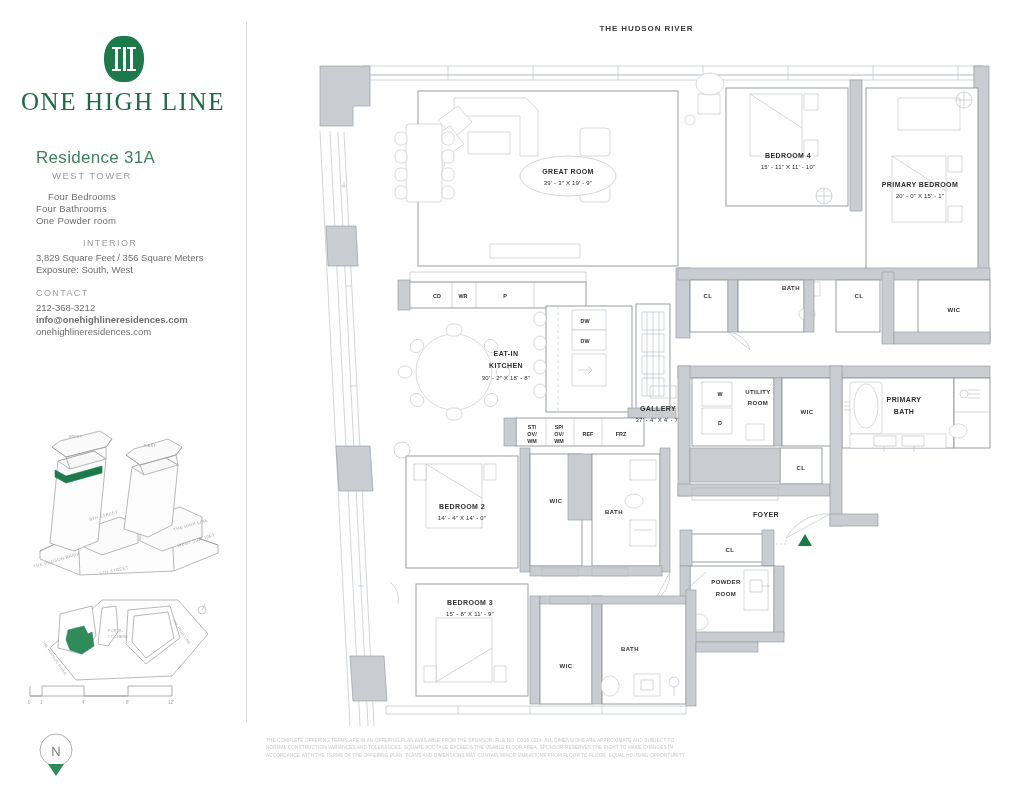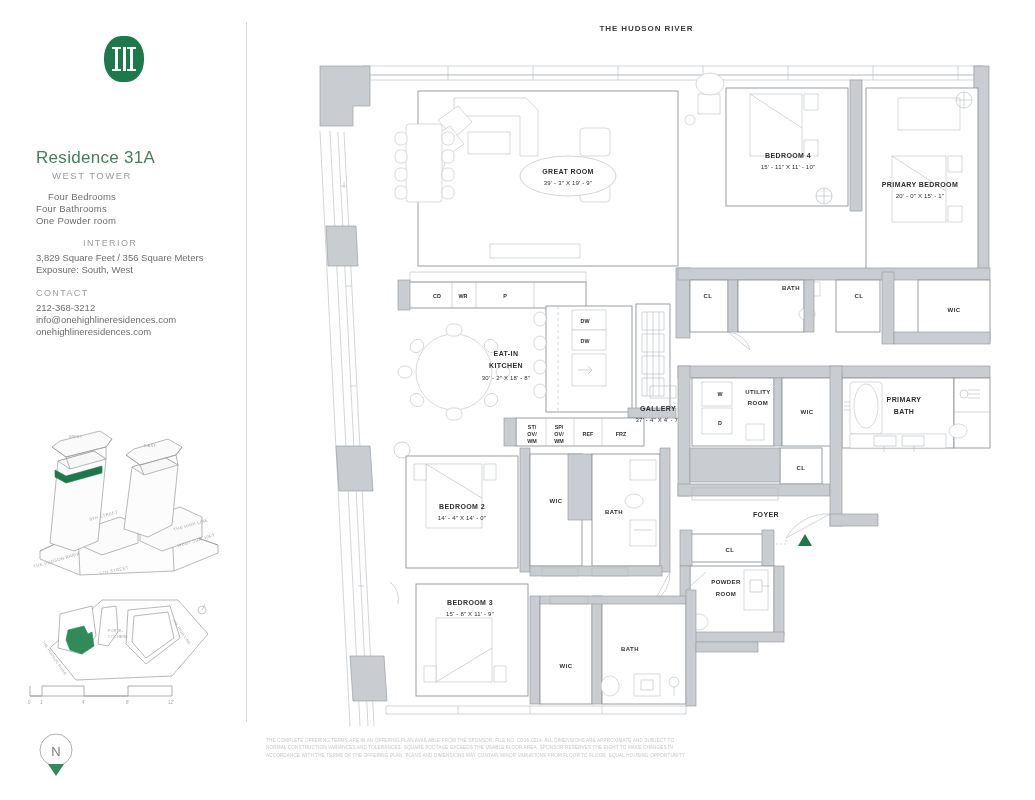--- a/index.html
+++ b/index.html
@@ -44,21 +44,21 @@
   }
   .spec-line{position:absolute;left:36px;font-size:9.5px;color:#6d6d6d;letter-spacing:.2px;}
   #spec-0{top:191px;padding-left:12px;} #spec-1{top:203px;} #spec-2{top:215px;}
 
   #interior-head{position:absolute;left:36px;top:238px;font-size:9px;letter-spacing:1.4px;color:#9b9b9b;padding-left:47px;}
   #interior-0{position:absolute;left:36px;top:252px;font-size:9.5px;color:#6d6d6d;}
   #interior-1{position:absolute;left:36px;top:264px;font-size:9.5px;color:#6d6d6d;}
 
   #contact-head{position:absolute;left:36px;top:288px;font-size:9px;letter-spacing:1.4px;color:#9b9b9b;}
   #contact-0{position:absolute;left:36px;top:302px;font-size:9.5px;color:#6d6d6d;}
-  #contact-1{position:absolute;left:36px;top:314px;font-size:9.5px;color:#6d6d6d;}
+  #contact-1{position:absolute;left:36px;top:314px;font-size:9.5px;color:#6d6d6d;font-weight:bold;}
   #contact-2{position:absolute;left:36px;top:326px;font-size:9.5px;color:#6d6d6d;}
 
   #massing-diagram{position:absolute;left:22px;top:425px;width:210px;height:160px;}
   #site-diagram{position:absolute;left:22px;top:592px;width:210px;height:100px;}
   #scale-bar{position:absolute;left:26px;top:682px;width:180px;height:30px;}
   #compass{position:absolute;left:30px;top:728px;width:52px;height:56px;}
 
   
   #plan-area{position:absolute;left:258px;top:0;width:777px;height:800px;}
   #hudson-label{
@@ -95,20 +95,21 @@
         <div class="bar b1"></div>
           <div class="bar b2"></div>
           <div class="bar b3"></div>
         <div class="cap c1"></div>
           <div class="cap c2"></div>
         <div class="cap c3"></div>
           <div class="cap c4"></div>
       </div>
     </div>
 
+    <div id="brand-name">ONE HIGH LINE</div>
 
     <div id="residence-title">Residence 31A</div>
     <div id="tower-label">WEST TOWER</div>
 
     <div class="spec-line" id="spec-0">Four Bedrooms</div>
     <div class="spec-line" id="spec-1">Four Bathrooms</div>
     <div class="spec-line" id="spec-2">One Powder room</div>
 
     <div id="interior-head">INTERIOR</div>
     <div id="interior-0">3,829 Square Feet / 356 Square Meters</div>

